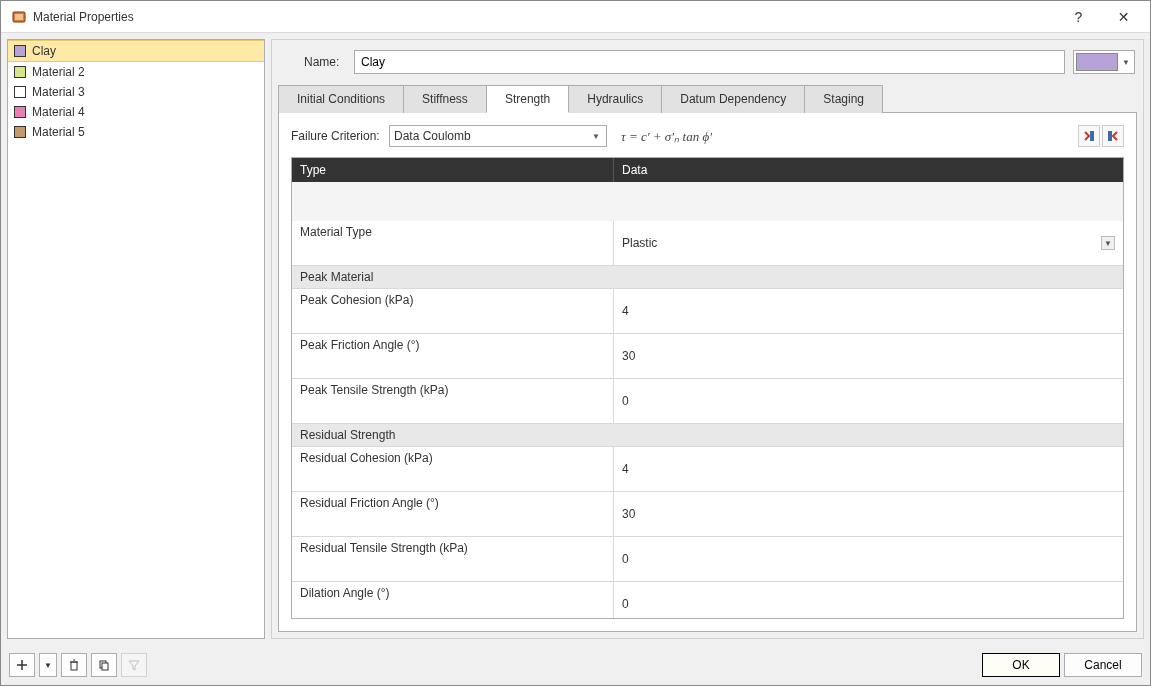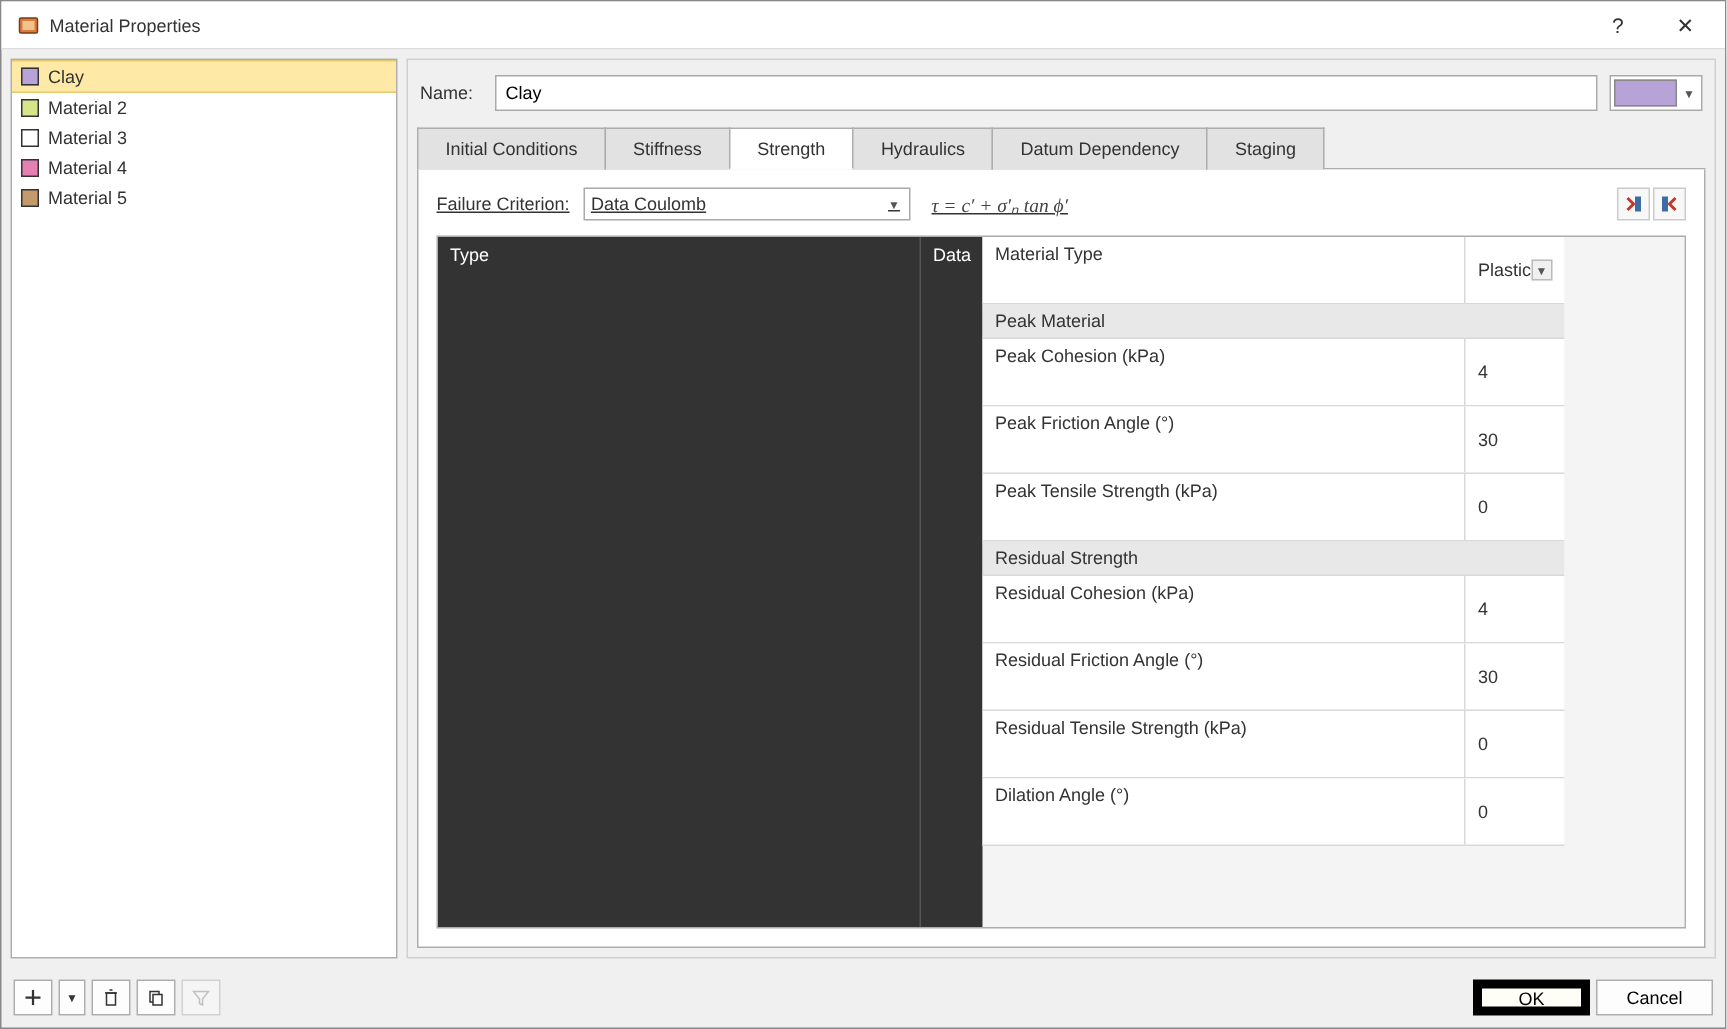--- a/index.html
+++ b/index.html
@@ -87,21 +87,21 @@
   flex-direction: column;
   border: 1px solid #d0d0d0;
   padding: 6px;
 }
 .name-row {
   display: flex;
   align-items: center;
   gap: 8px;
   padding: 4px 2px 10px 2px;
 }
-.name-label { width: 42px; }
+.name-label { width: 42px; margin-left: 24px; }
 .name-input {
   flex: 1;
   height: 24px;
   padding: 2px 6px;
   border: 1px solid #aaa;
   background: #fff;
   font-family: inherit;
   font-size: 12px;
 }
 .color-btn {
@@ -155,21 +155,20 @@
   padding: 12px;
   display: flex;
   flex-direction: column;
   min-height: 0;
 }
 .criterion-row {
   display: flex;
   align-items: center;
   gap: 6px;
   margin-bottom: 10px;
-  text-decoration: underline;
 }
 .criterion-label { width: 92px; }
 .criterion-select {
   width: 218px;
   height: 22px;
   border: 1px solid #aaa;
   background: #fff;
   display: flex;
   align-items: center;
   padding: 0 4px;
@@ -197,21 +196,22 @@
   align-items: center;
   justify-content: center;
 }
 
 .prop-table {
   flex: 1;
   border: 1px solid #adadad;
   background: #f4f4f4;
   overflow: auto;
   display: flex;
-  flex-direction: row;
+  flex-direction: column;
+  gap: 39px;
 }
 .pt-header {
   display: flex;
   background: #333;
   color: #fff;
 }
 .pt-header .pt-col-type, .pt-header .pt-col-data {
   padding: 5px 8px;
   font-weight: normal;
 }
@@ -274,21 +274,21 @@
 .footer-spacer { flex: 1; }
 .dlg-btn {
   width: 78px;
   height: 24px;
   border: 1px solid #adadad;
   background: #fdfdfd;
   cursor: pointer;
   font-family: inherit;
   font-size: 12px;
 }
-.dlg-btn.primary { border: 6px solid #000000; background: #fffef6; }
+.dlg-btn.primary { border: 1px solid #000000; background: #fffef6; }
 </style>
 </head>
 <body>
 
 <div class="dialog">
 
   <div class="titlebar">
     <svg class="titlebar-icon" viewBox="0 0 16 16">
       <rect x="2" y="3" width="12" height="10" rx="1" fill="#d97b3c" stroke="#7a3b12"></rect>
       <rect x="4" y="5" width="8" height="6" fill="#f0c38e"></rect>

